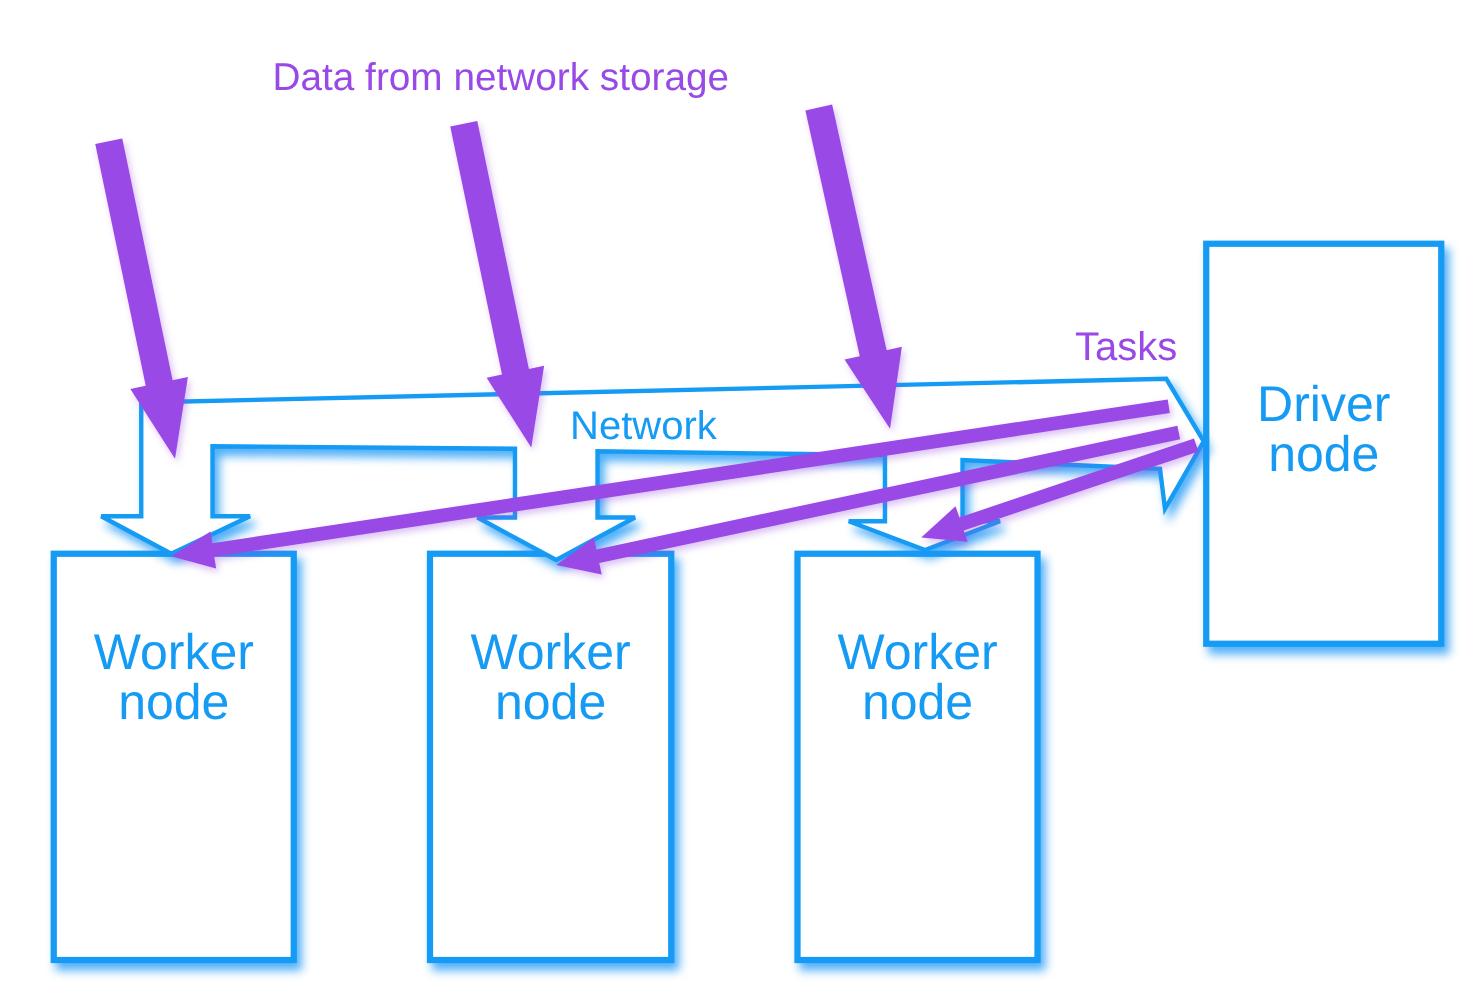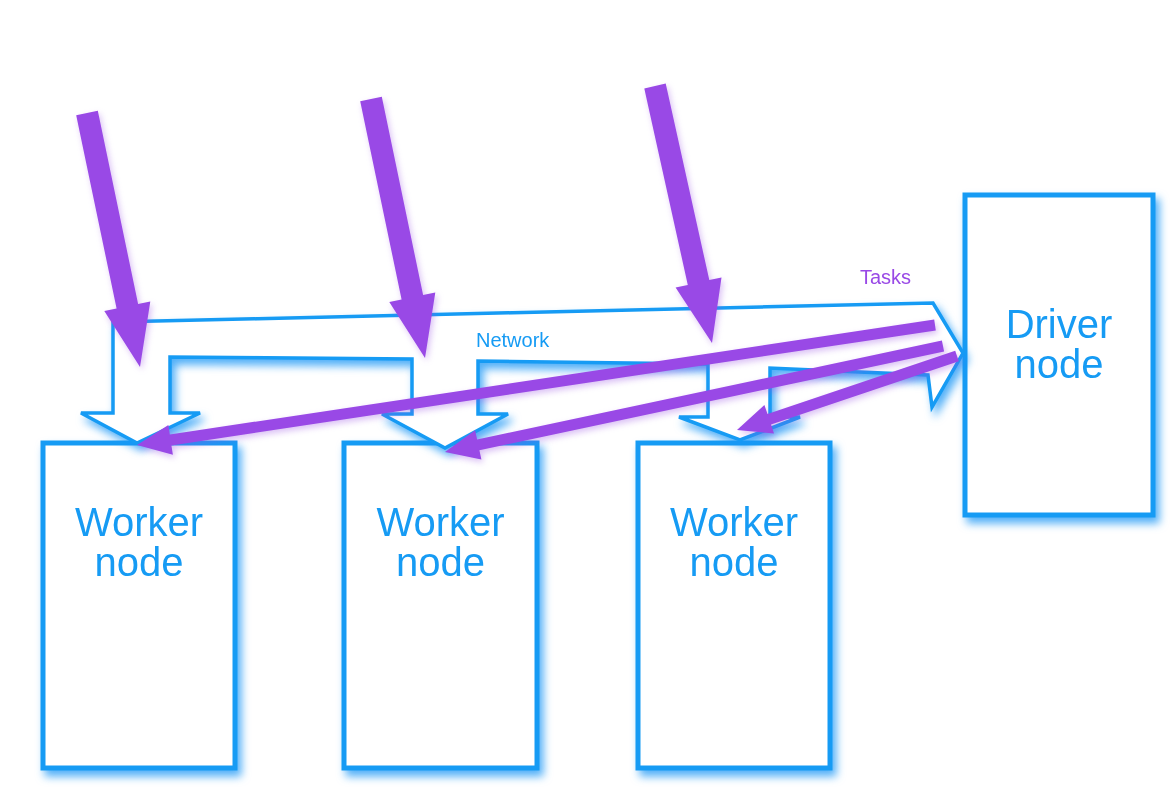--- a/index.html
+++ b/index.html
@@ -33,21 +33,21 @@
     color: var(--blue, #169bf4);
     white-space: pre-line;
     text-align: center;
   }
   .node-label {
     font-size: 40px;
     line-height: 40px;
   }
   .purple-text { color: var(--purple, #9949e6); }
   .title-label { font-size: 31px; line-height: 34px; }
-  .small-label { font-size: 20px; line-height: 32px; }
+  .small-label { font-size: 32px; line-height: 32px; }
 </style>
 </head>
 <body>
 
 <div class="stage">
 
   <svg viewBox="0 0 1174 788">
 
     <rect class="blue-shape box" x="43" y="443" width="192" height="325"></rect>
     <rect class="blue-shape box" x="344" y="443" width="193" height="325"></rect>
@@ -61,22 +61,23 @@
 
     <polygon class="purple-arrow" points="934.2,319.6 169.8,434.5 168.4,425.1 137,445 172.9,454.8 171.4,445.4 935.8,330.4"></polygon>
     <polygon class="purple-arrow" points="941.9,340.6 477.1,439.5 475.1,430.2 445,452 481.4,459.6 479.4,450.3 944.1,351.4"></polygon>
     <polygon class="purple-arrow" points="955.2,350.8 767.5,414.0 764.4,405.0 737,430 774.0,433.4 771.0,424.4 958.8,361.2"></polygon>
 
     <polygon class="purple-arrow" points="76.2,115.2 116.6,308.6 104.3,311.1 140,367 150.3,301.5 138.1,304.1 97.8,110.8"></polygon>
     <polygon class="purple-arrow" points="360.2,101.2 401.6,299.5 389.3,302.1 425,358 435.3,292.5 423.1,295.1 381.8,96.8"></polygon>
     <polygon class="purple-arrow" points="644.3,88.4 687.8,284.9 675.6,287.6 712,343 721.5,277.4 709.3,280.1 665.7,83.6"></polygon>
   </svg>
 
+  <div class="label purple-text title-label" style="left:218px; top:45px;">Data from network storage</div>
 
-  <div class="label small-label" style="left:476px; top:324px;">Network</div>
+  <div class="label small-label" style="left:456px; top:324px;">Network</div>
 
   <div class="label purple-text small-label" style="left:860px; top:261px;">Tasks</div>
 
   <div class="label node-label" style="left:43px; top:502px; width:192px;">Worker
 node</div>
 
   <div class="label node-label" style="left:344px; top:502px; width:193px;">Worker
 node</div>
 
   <div class="label node-label" style="left:638px; top:502px; width:192px;">Worker

